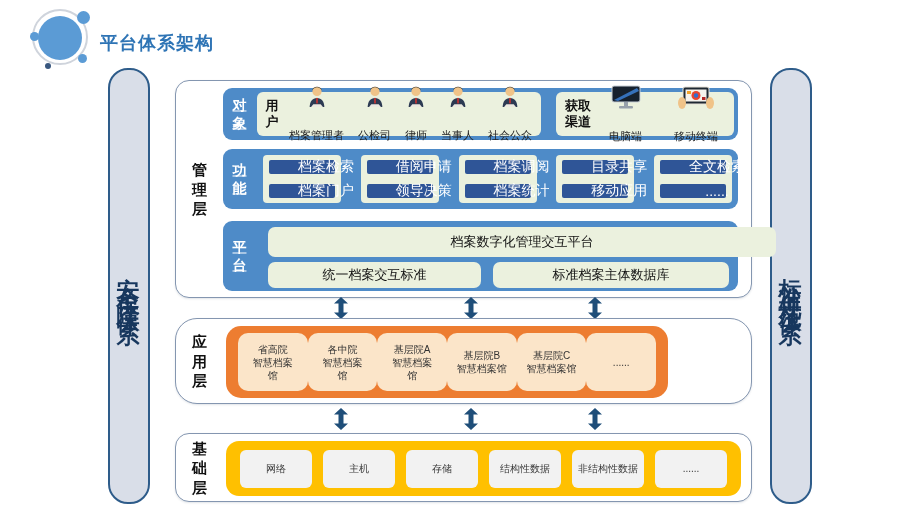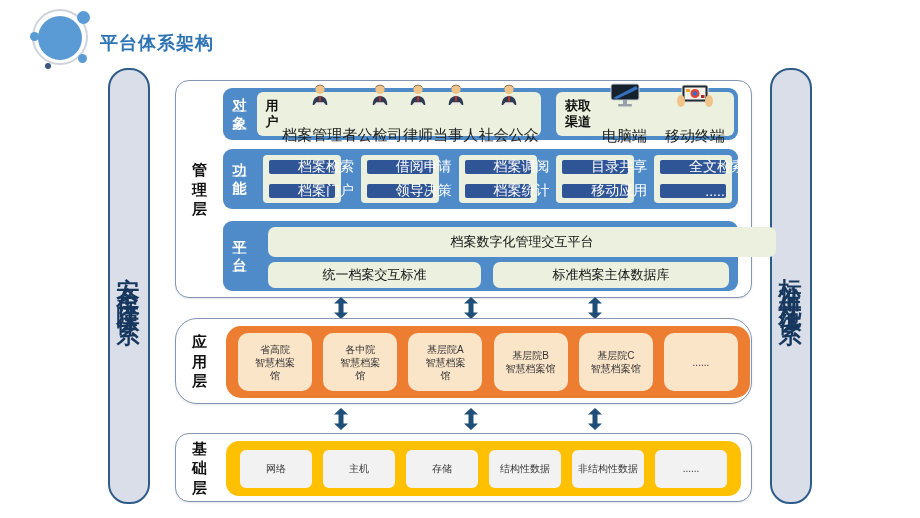--- a/index.html
+++ b/index.html
@@ -34,34 +34,34 @@
   .row-platform { top:140px; height:70px; }
   .blue-label { position:absolute; left:9px; top:50%; transform:translateY(-50%); width:15px; font-size:14px; font-weight:bold; color:#fff; line-height:1.25; text-align:center; word-break:break-all;text-decoration:underline; }
 
   .green { background:#ebf1de; border-radius:6px; }
   .box-users    { position:absolute; left:34px;  top:4px; width:284px; height:44px; display:flex; align-items:center; }
   .box-channels { position:absolute; left:333px; top:4px; width:178px; height:44px; display:flex; align-items:center; }
   .users-label { width:16px; margin-left:7px; font-size:13px; font-weight:600; color:#111; line-height:1.2; text-align:center; word-break:break-all; }
   .chan-label  { width:30px; margin-left:7px; font-size:13px; font-weight:600; color:#111; line-height:1.2; text-align:center; word-break:break-all; }
   .people { flex:1; display:flex; justify-content:space-around; align-items:flex-end; padding:0 2px; }
   .person, .device { display:flex; flex-direction:column; align-items:center; }
-  .person .cap, .device .cap { font-size:15px; color:#222; white-space:nowrap; margin-top:19px; }
+  .person .cap, .device .cap { font-size:11px; color:#222; white-space:nowrap; margin-top:19px; }
   .devices { flex:1; display:flex; justify-content:space-around; align-items:flex-end; }
 
   .panels { position:absolute; left:40px; right:6px; top:6px; bottom:6px; display:flex; justify-content:space-between; }
   .panel { width:78px; background:#ebf1de; border-radius:4px; padding:5px 6px; display:flex; flex-direction:column; justify-content:space-between; }
   .fn-btn { height:14px; background:#2f5597; border-radius:2px; color:#fff; font-size:14px; display:flex; align-items:center; justify-content:center; white-space:nowrap;padding-left:48px; }
 
   .plat-main { position:absolute; left:45px; top:6px;  width:508px; height:30px; display:flex; align-items:center; justify-content:center; font-size:13px; color:#111; border-radius:7px; }
   .plat-sub-l{ position:absolute; left:45px; top:41px; width:213px; height:26px; display:flex; align-items:center; justify-content:center; font-size:13px; color:#111; border-radius:7px; }
   .plat-sub-r{ position:absolute; left:270px; top:41px; width:236px; height:26px; display:flex; align-items:center; justify-content:center; font-size:13px; color:#111; border-radius:7px; }
 
   
   .appl { top:318px; height:86px;border-radius:22px; }
-  .orange-box { position:absolute; left:50px; top:7px; width:524px; height:72px; background:#ed7d31; border-radius:15px; display:flex; align-items:center; justify-content:space-between; padding:7px 12px; }
+  .orange-box { position:absolute; left:50px; top:7px; width:442px; height:72px; background:#ed7d31; border-radius:15px; display:flex; align-items:center; justify-content:space-between; padding:7px 12px; }
   .app-box { width:74px; height:58px; background:#fbe5c9; border-radius:10px; display:flex; align-items:center; justify-content:center; text-align:center; font-size:10px; color:#333; line-height:1.3; white-space:pre-line; }
 
   
   .base { top:433px; height:69px; }
   .yellow-box { position:absolute; left:50px; top:7px; width:515px; height:55px; background:#ffc000; border-radius:13px; display:flex; align-items:center; justify-content:space-between; padding:8px 14px; }
   .base-box { width:72px; height:38px; background:#f2f2f2; border-radius:6px; display:flex; align-items:center; justify-content:center; text-align:center; font-size:10px; color:#3a3a3a; line-height:1.2; }
 
   
   .arrow { position:absolute; width:14px; height:22px; }
 </style>

